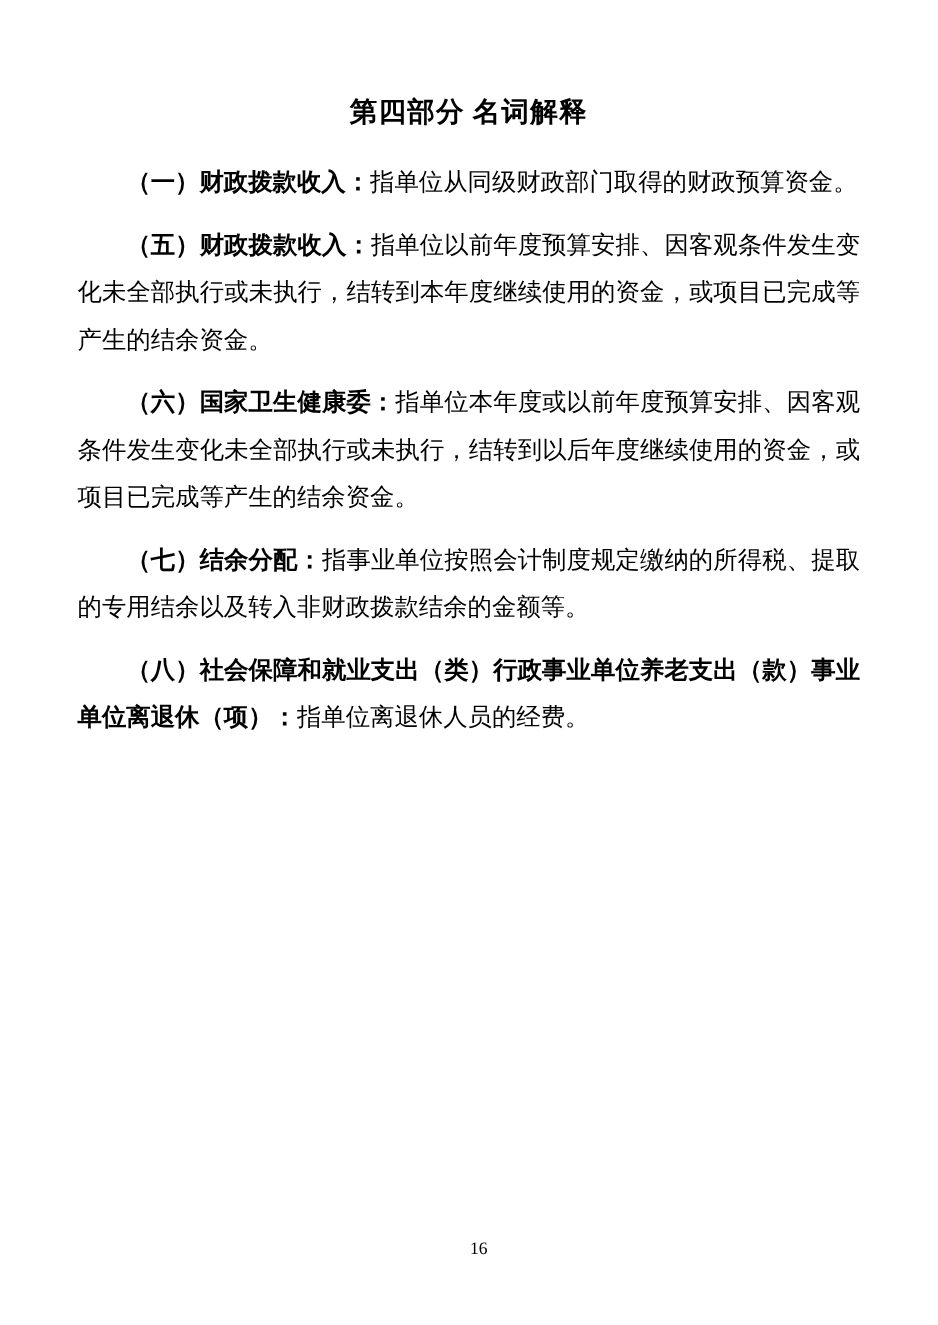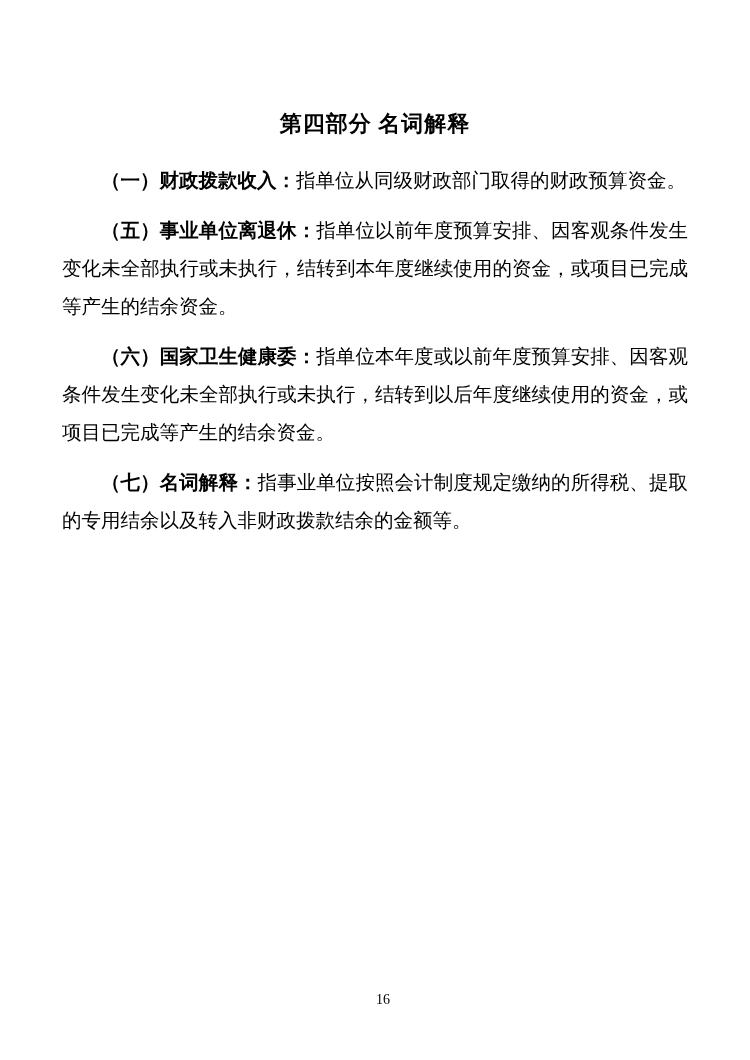--- a/index.html
+++ b/index.html
@@ -15,21 +15,21 @@
     position: relative;
     overflow: hidden;
   }
   .page {
     position: absolute;
     left: 0;
     top: 0;
     width: 750px;
     height: 1060px;
     box-sizing: border-box;
-    padding: 109px 62px 30px 62px;
+    padding: 75px 62px 30px 62px;
   }
   .doc-title {
     text-align: center;
     font-size: 22px;
     font-weight: bold;
     letter-spacing: 1px;
     margin: 0 0 22px 0;
     line-height: 1.4;
   }
   .para {
@@ -61,26 +61,29 @@
   <h1 class="doc-title">第四部分  名词解释</h1>
 
   <p class="para">
     <span class="lead">（一）财政拨款收入：</span><span>指单位从同级财政部门取得的财政预算资金。</span>
   </p>
 
 
 
 
   <p class="para">
-    <span class="lead">（五）事业单位离退休：</span><span>指单位以前年度预算安排、因客观条件发生变化未全部执行或未执行，结转到本年度继续使用的资金，或项目已完成等产生的结余资金。</span>
+    <span class="lead">（五）财政拨款收入：</span><span>指单位以前年度预算安排、因客观条件发生变化未全部执行或未执行，结转到本年度继续使用的资金，或项目已完成等产生的结余资金。</span>
   </p>
 
   <p class="para">
     <span class="lead">（六）国家卫生健康委：</span><span>指单位本年度或以前年度预算安排、因客观条件发生变化未全部执行或未执行，结转到以后年度继续使用的资金，或项目已完成等产生的结余资金。</span>
   </p>
 
   <p class="para">
-    <span class="lead">（七）名词解释：</span><span>指事业单位按照会计制度规定缴纳的所得税、提取的专用结余以及转入非财政拨款结余的金额等。</span>
+    <span class="lead">（七）结余分配：</span><span>指事业单位按照会计制度规定缴纳的所得税、提取的专用结余以及转入非财政拨款结余的金额等。</span>
   </p>
 
+  <p class="para">
+    <span class="lead">（八）社会保障和就业支出（类）行政事业单位养老支出（款）事业单位离退休（项）：</span><span>指单位离退休人员的经费。</span>
+  </p>
 
   <div class="page-number">16</div>
 </div>
 
 </body></html>

